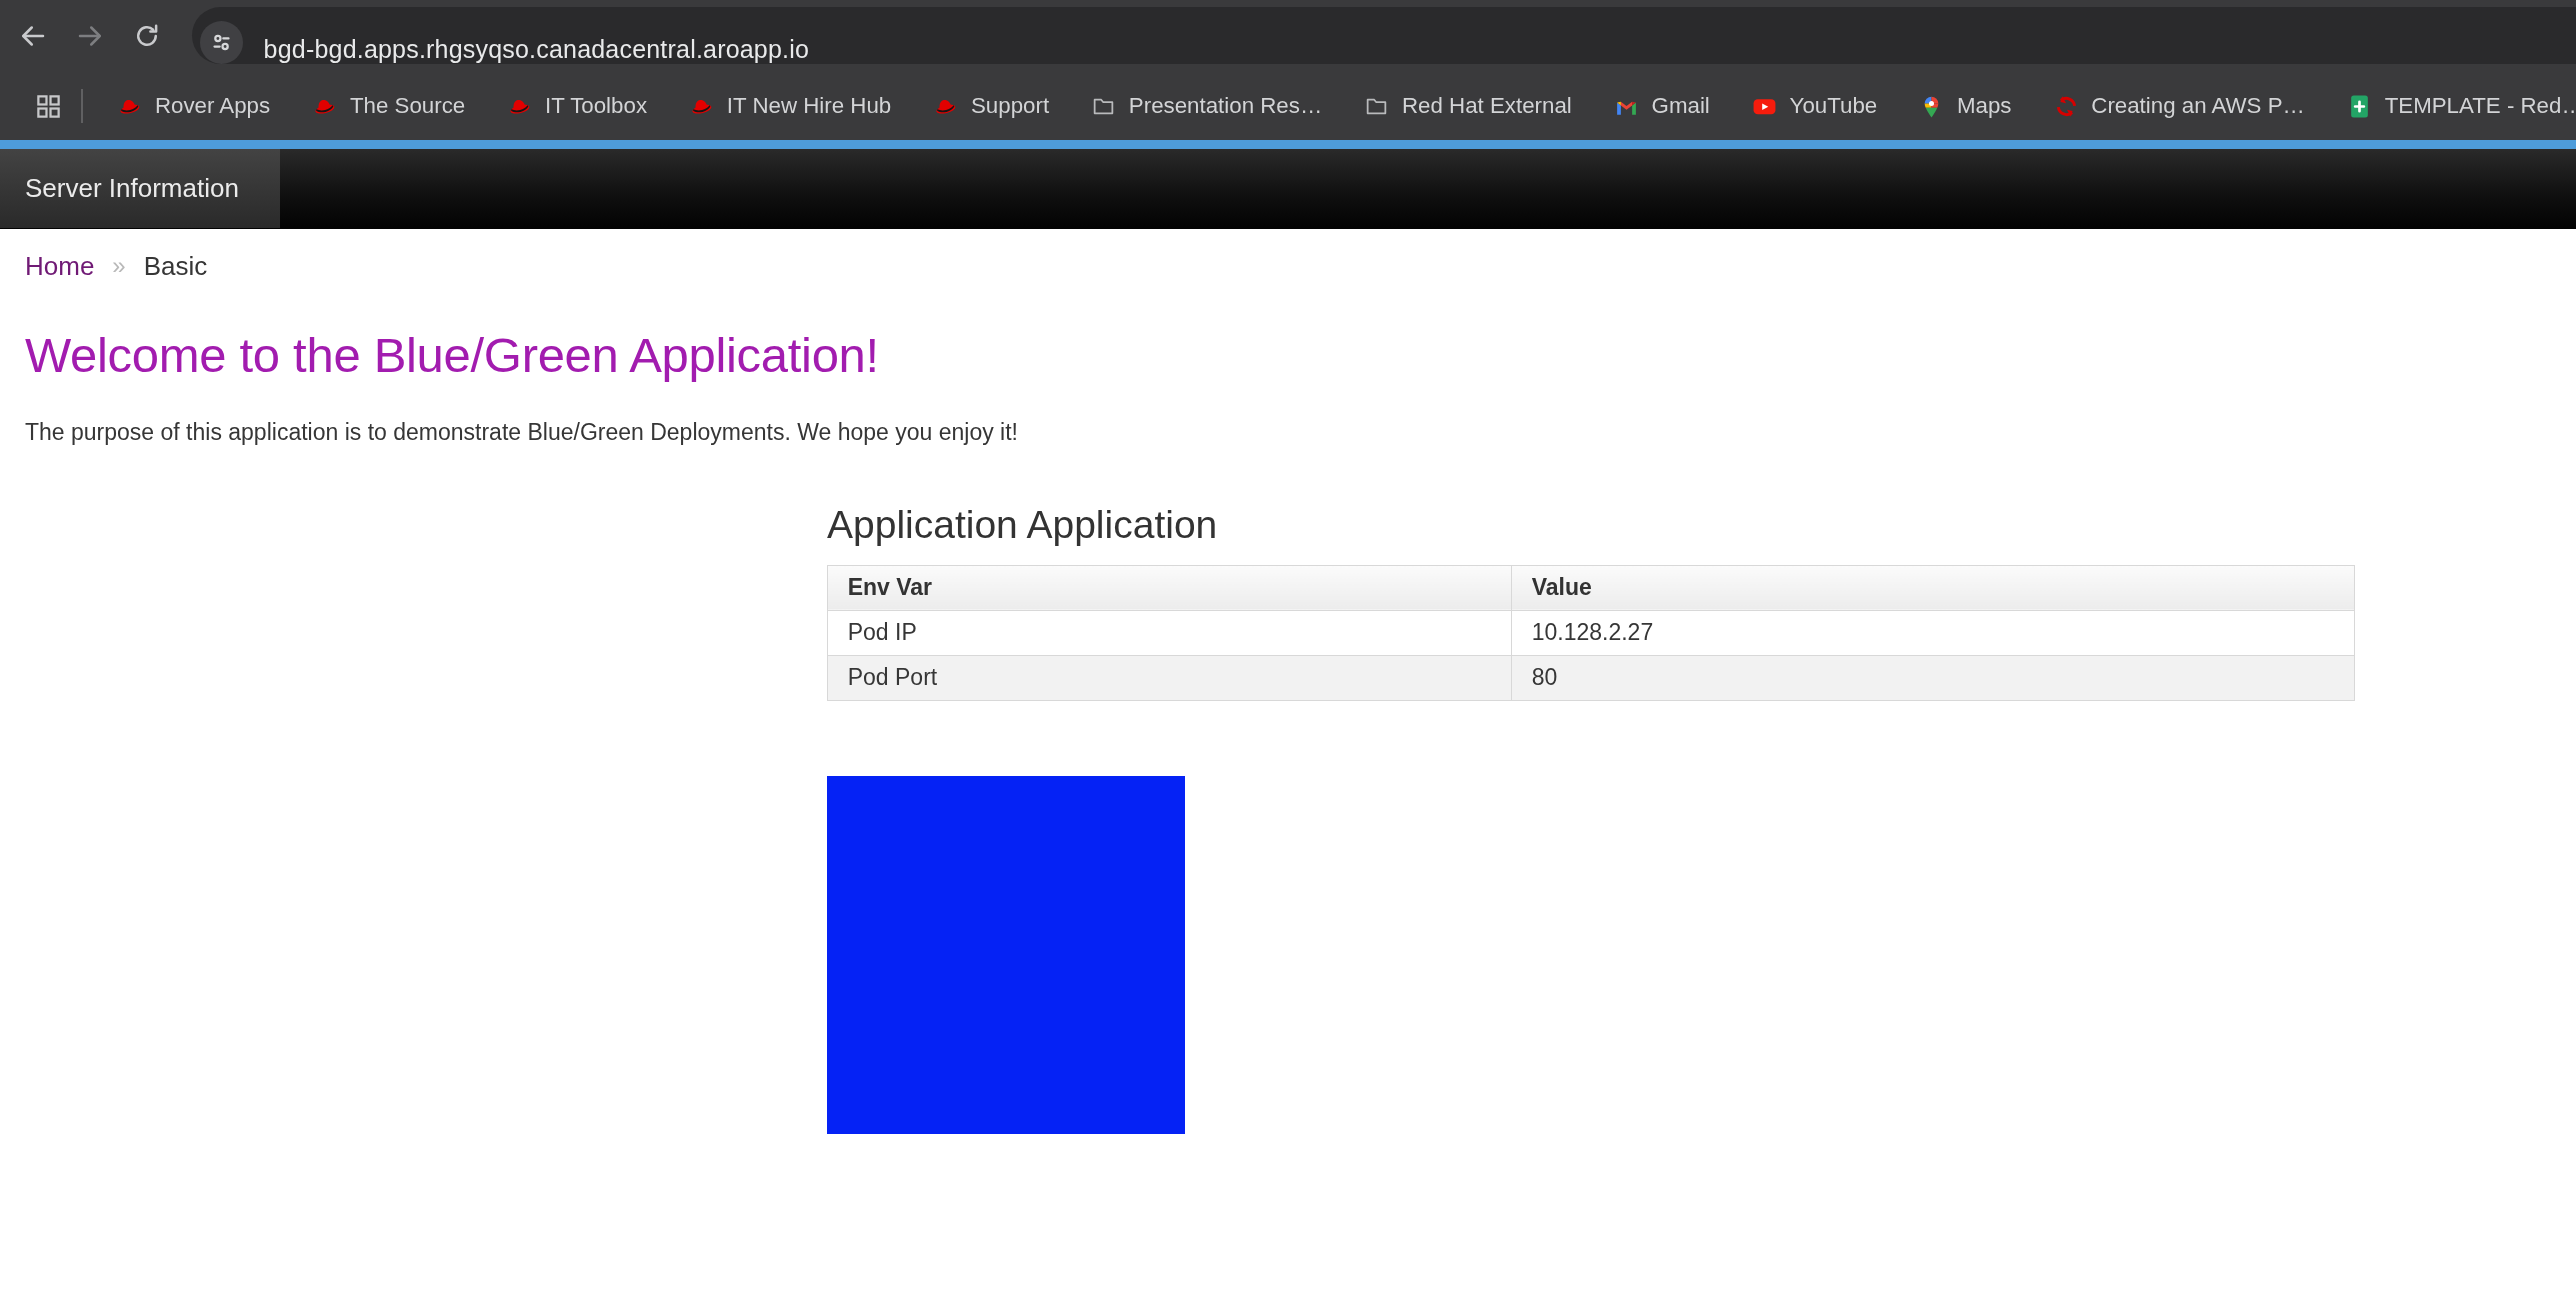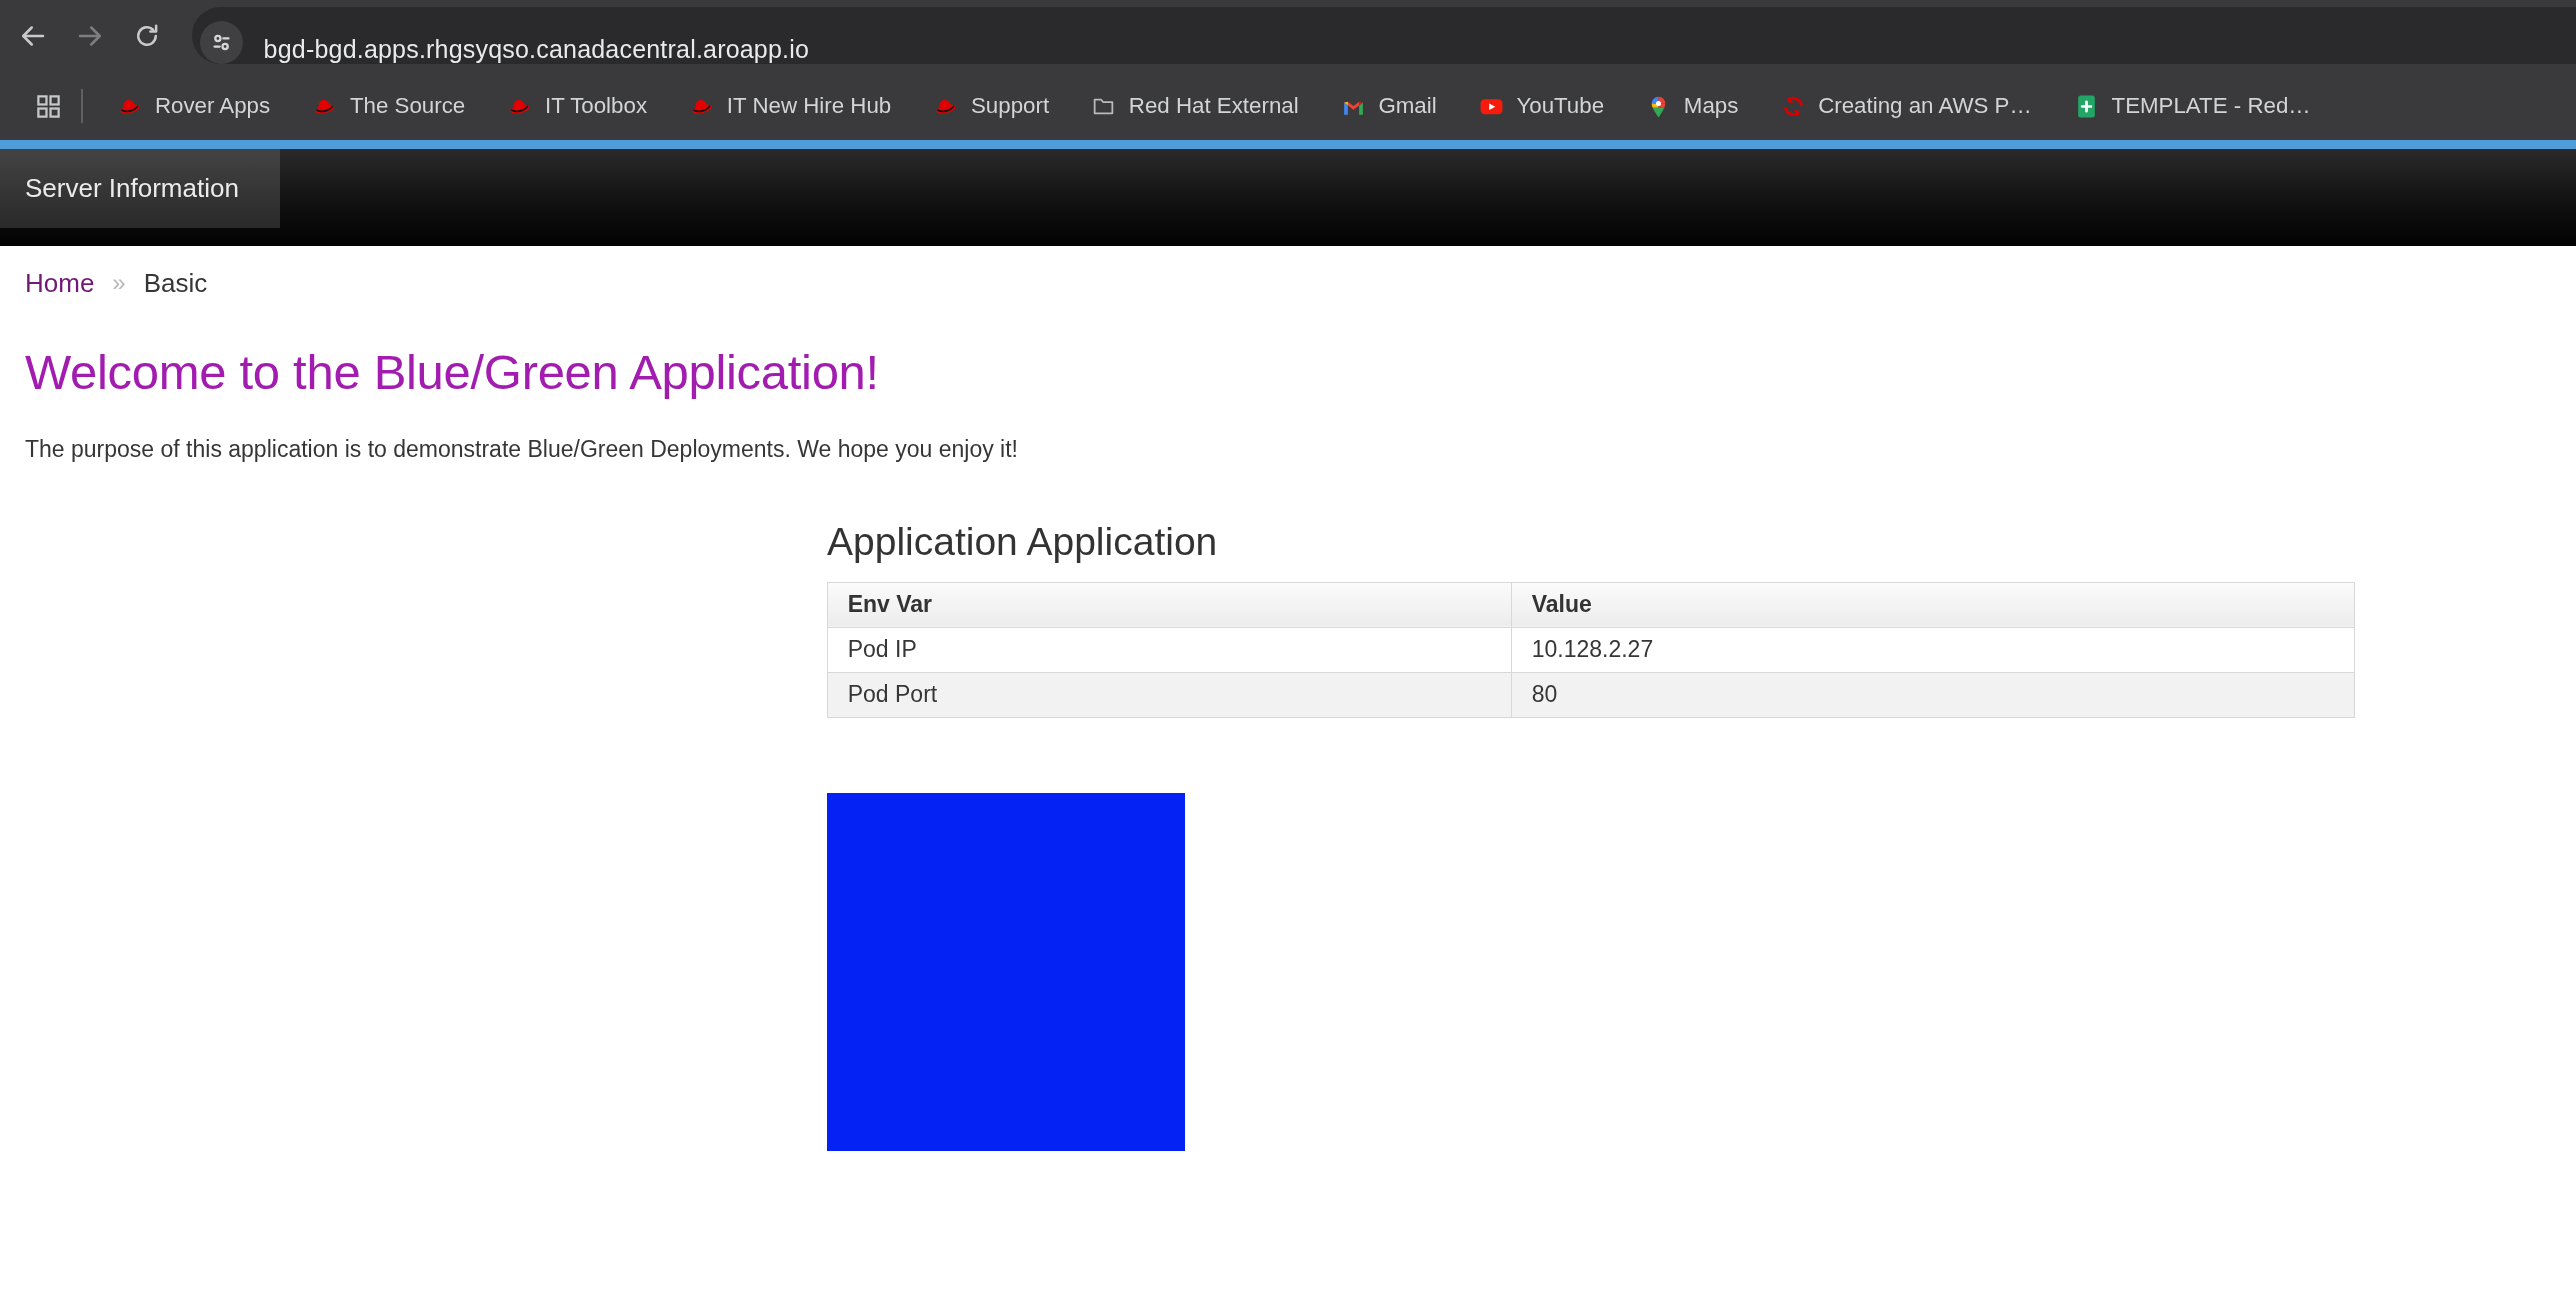--- a/index.html
+++ b/index.html
@@ -26,21 +26,21 @@
   .apps-btn svg { width:27px; height:27px; display:block; }
   .bm-sep { width:1.8px; height:34px; background:#606062; margin:0 12.5px 0 13.4px; flex:0 0 auto; }
   .bookmark { display:flex; align-items:center; gap:11.6px; padding:0 20.6px; height:54px; border-radius:7.2px; flex:0 0 auto; }
   .bookmark .bicon { width:27px; height:27px; display:flex; align-items:center; justify-content:center; }
   .bookmark .bicon svg { width:25px; height:25px; display:block; }
   .bookmark .blabel { font-size:22.3px; color:#d3d4d6; }
 
   .loading-bar { height:9px; background:#4e9cda; }
 
   
-  .navbar { height:97px; background:linear-gradient(180deg,#2a2a2a 0%,#111 55%,#020202 100%); display:flex; }
+  .navbar { height:80px; background:linear-gradient(180deg,#2a2a2a 0%,#111 55%,#020202 100%); display:flex; }
   .nav-tab { width:280px; height:79px; background:linear-gradient(180deg,#434343 0%,#353535 55%,#2a2a2a 100%);
              display:flex; align-items:center; padding-left:25px; font-size:26px; color:#ebebeb; }
 
   
   .content { background:#fff; padding:21.5px 0 0 25px; }
   .breadcrumb { font-size:26px; display:flex; align-items:center; }
   .crumb-link { color:#4595d5; text-decoration:none; cursor:pointer; }
   .crumb-sep { color:#b9b9b9; margin:0 18px; font-size:24px; }
   .crumb-current { color:#363636; }
 
@@ -164,20 +164,28 @@
           <span class="bicon">
             <svg viewBox="0 0 24 24">
               <g transform="rotate(-14 12 13)">
                 <path d="M6.3 13.6C6.3 9 8.7 5.6 12 5.6s5.7 3.4 5.7 8" fill="#e30000"></path>
                 <ellipse cx="12" cy="14.6" rx="9.4" ry="3.7" fill="#e30000"></ellipse>
                 <path d="M4 12.7c2.2 1.8 4.9 2.7 8 2.7s5.8-.9 8-2.7c.3.5.5 1 .5 1.4-1.9 2-4.9 3.2-8.5 3.2s-6.6-1.2-8.5-3.2c0-.4.2-.9.5-1.4z" fill="#161616"></path>
               </g>
             </svg>
           </span>
           <span class="blabel">Support</span>
+        </div>
+        <div class="bookmark">
+          <span class="bicon">
+            <svg viewBox="0 0 24 24" fill="none" stroke="#b9babc" stroke-width="1.7" stroke-linejoin="round">
+              <path d="M3.5 5.5h6.3l2 2.4h8.7v10.6h-17z"></path>
+            </svg>
+          </span>
+          <span class="blabel">Presentation Res…</span>
         </div>
         <div class="bookmark">
           <span class="bicon">
             <svg viewBox="0 0 24 24" fill="none" stroke="#b9babc" stroke-width="1.7" stroke-linejoin="round">
               <path d="M3.5 5.5h6.3l2 2.4h8.7v10.6h-17z"></path>
             </svg>
           </span>
           <span class="blabel">Red Hat External</span>
         </div>
         <div class="bookmark">

